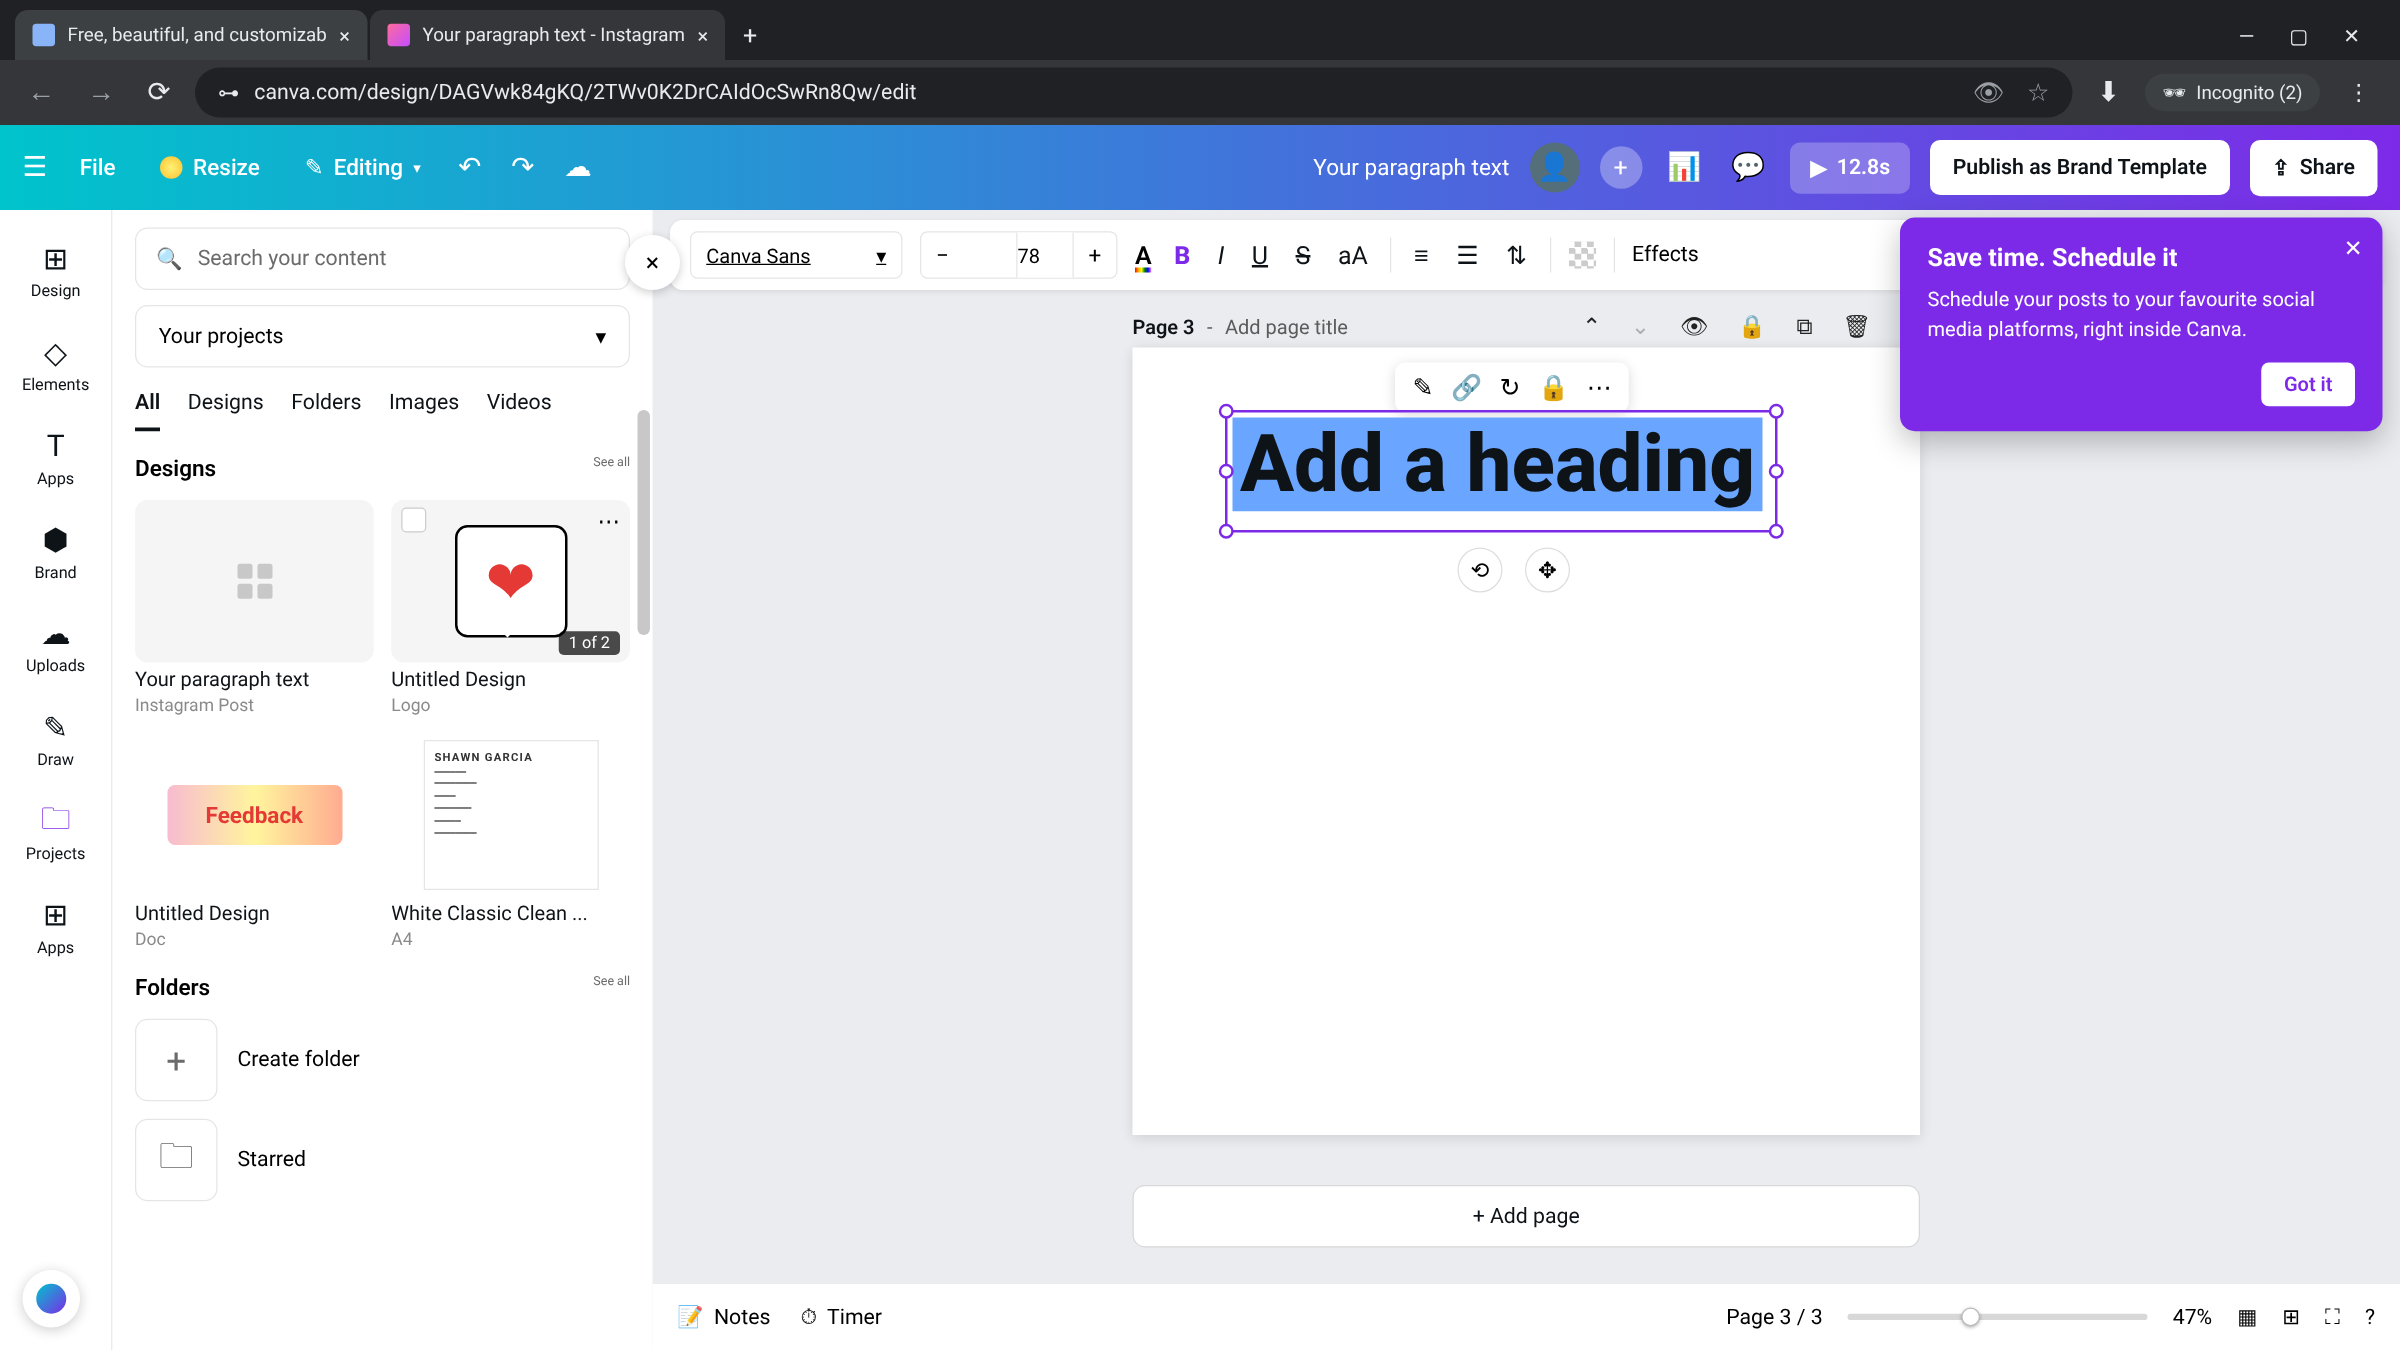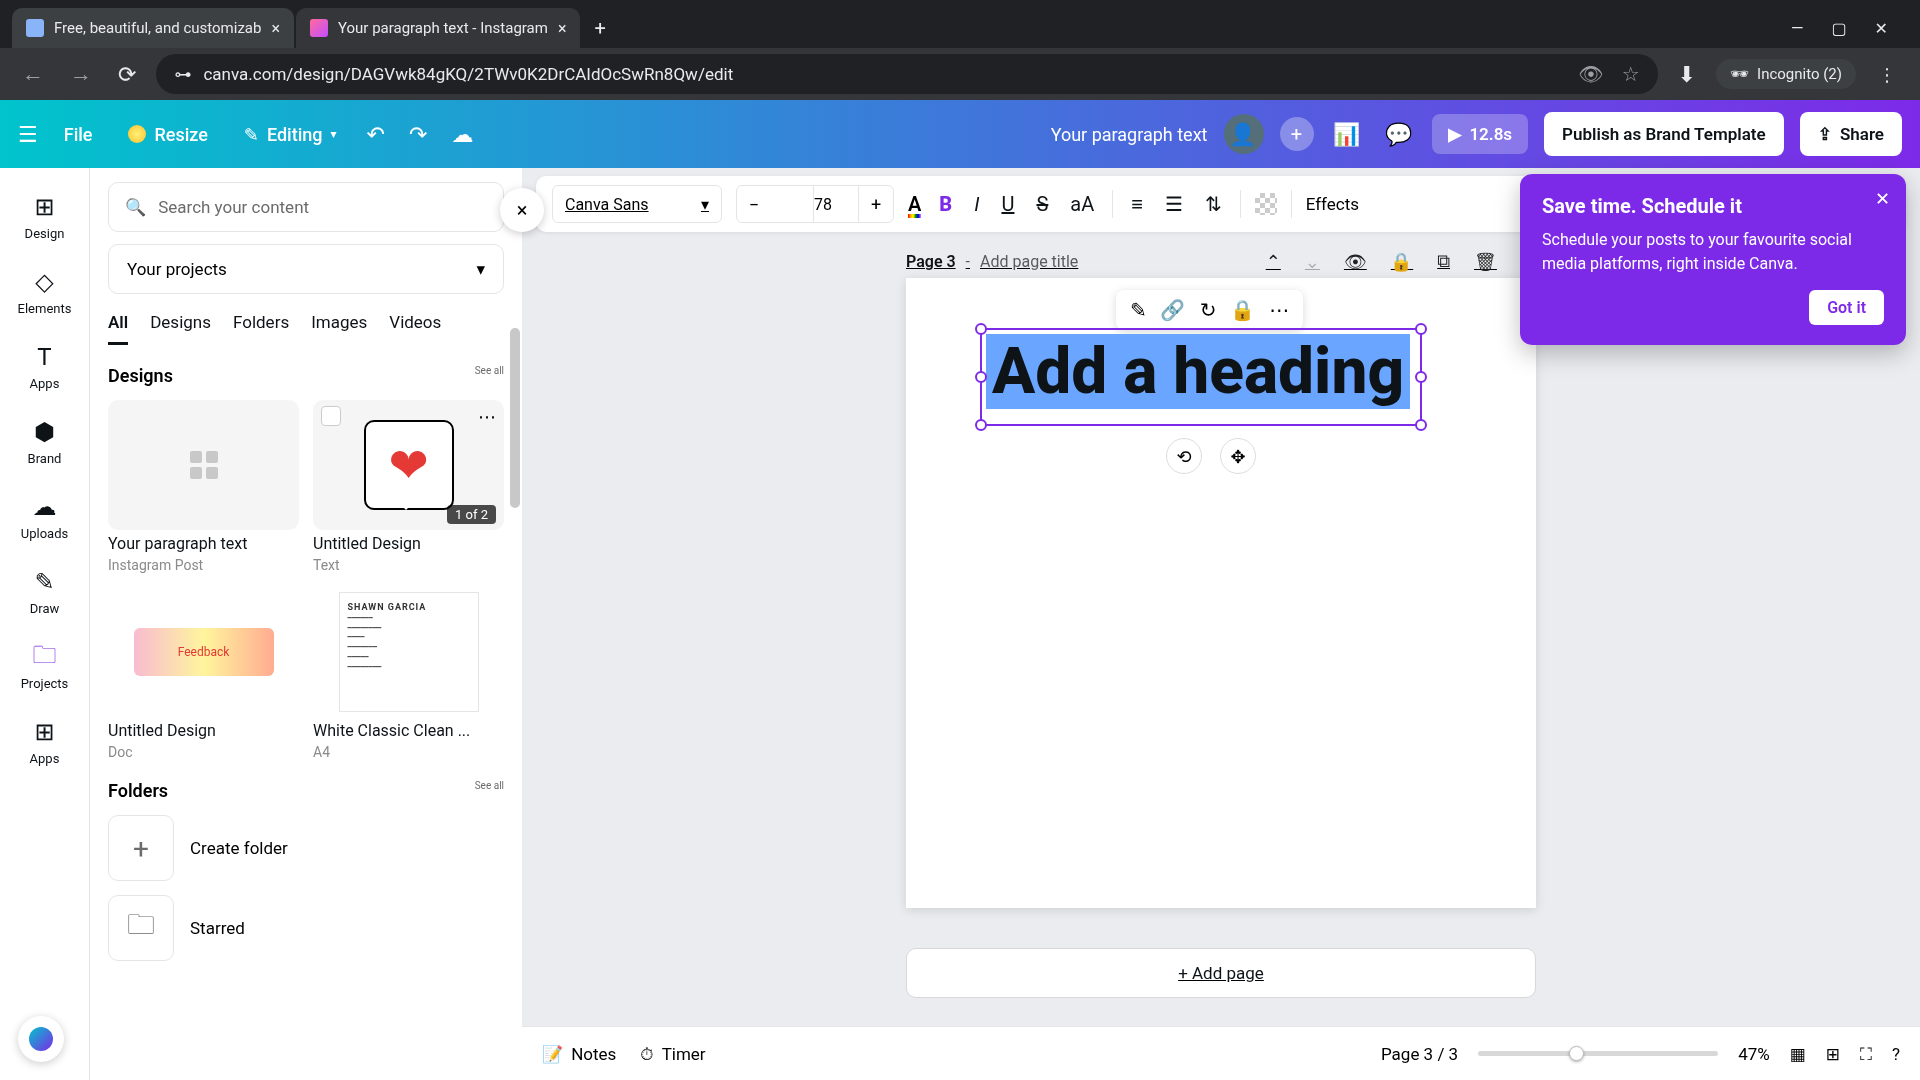--- a/index.html
+++ b/index.html
@@ -81,21 +81,21 @@
 .tb-ic.bold { font-weight:800; color:#7d2ae8; }
 .tb-ic.it { font-style:italic; }
 .tb-ic.ul { text-decoration:underline; }
 .tb-ic.st { text-decoration:line-through; }
 .color-a { position:relative; font-size:20px; font-weight:600; }
 .color-a::after { content:""; position:absolute; left:0; right:0; bottom:-2px; height:4px; background:linear-gradient(90deg,red,orange,yellow,green,blue,violet); }
 .sep { width:1px; height:28px; background:#e5e5e5; }
 .transp-ic { width:22px; height:22px; background:repeating-conic-gradient(#ccc 0 25%, #fff 0 50%) 0 0/10px 10px; border-radius:3px; }
 .tb-txt { font-size:17px; }
 
-.canvas-scroll { flex:1; overflow:auto; padding:18px 0 0 0; display:flex; flex-direction:column; align-items:center;text-decoration:underline; }
+.canvas-scroll { flex:1; overflow:auto; padding:18px 0 0 0; display:flex; flex-direction:column; align-items:center; }
 .page-hdr { width:630px; display:flex; align-items:center; gap:10px; color:#5b5b5b; font-size:16px; margin-bottom:6px; }
 .page-hdr .pl { font-weight:600; color:#0e1318; }
 .page-hdr .ph-ic { margin-left:auto; font-size:18px; color:#222; }
 .page-hdr .ph-ic ~ .ph-ic { margin-left:14px; }
 .page { width:630px; height:630px; background:#fff; box-shadow:0 2px 10px rgba(0,0,0,.12); position:relative; }
 .sel-box { position:absolute; top:56px; left:80px; width:430px; height:86px; }
 .sel-box .txt { font-size:64px; font-weight:800; color:#0e1318; background:#6aa6ff; padding:0 6px; white-space:nowrap; }
 .sel-frame { position:absolute; inset:-6px; border:2px solid #7d2ae8; }
 .handle { position:absolute; width:12px; height:12px; background:#fff; border:2px solid #7d2ae8; border-radius:50%; }
 .h-tl{top:-7px;left:-7px}.h-tr{top:-7px;right:-7px}.h-bl{bottom:-7px;left:-7px}.h-br{bottom:-7px;right:-7px}
@@ -119,21 +119,21 @@
 .ft-right { margin-left:auto; display:flex; align-items:center; gap:20px; }
 .zoom-slider { width:240px; height:5px; background:#d8d8d8; border-radius:3px; position:relative; }
 .zoom-slider .knob { position:absolute; left:38%; top:-5px; width:15px; height:15px; background:#fff; border:1px solid #bbb; border-radius:50%; box-shadow:0 1px 3px rgba(0,0,0,.3); }
 
 
 .grid-ic{width:28px;height:28px;display:grid;grid-template-columns:1fr 1fr;grid-template-rows:1fr 1fr;gap:4px}
 .grid-ic span{background:#c8c8c8;border-radius:2px}
 .heart-art{width:90px;height:90px;background:#fff;border:2px solid #000;border-radius:10px;display:flex;align-items:center;justify-content:center;position:relative}
 .heart-art::before{content:"❤";font-size:48px;color:#e53935}
 .heart-art::after{content:"";position:absolute;bottom:-12px;left:30px;width:0;height:0;border:10px solid transparent;border-top-color:#fff}
-.fb-art{width:140px;height:48px;display:flex;align-items:center;justify-content:center;background:linear-gradient(90deg,#f8bbd0,#fff59d,#ffab91);border-radius:6px;font-weight:400;color:#e53935;font-size:12px}
+.fb-art{width:140px;height:48px;display:flex;align-items:center;justify-content:center;background:linear-gradient(90deg,#f8bbd0,#fff59d,#ffab91);border-radius:6px;font-weight:700;color:#e53935;font-size:18px}
 .resume-art{width:140px;height:120px;background:#fff;border:1px solid #e5e5e5;padding:8px;font-size:7px;color:#555;line-height:1.4}
 .resume-art b{font-size:9px;color:#333;letter-spacing:1px}
 </style>
 </head>
 <body>
 
 <div class="browser-chrome">
   <div class="tab-strip">
     <div class="tab inactive">
       <span class="tab-fav"></span>
@@ -279,21 +279,21 @@
         <span class="c-sub">Instagram Post</span>
       </div>
       <div class="card">
         <div class="thumb">
           <span class="chk"></span>
           <span class="more">⋯</span>
           <div class="heart-art"></div>
           <span class="badge">1 of 2</span>
         </div>
         <span class="c-title">Untitled Design</span>
-        <span class="c-sub">Text</span>
+        <span class="c-sub">Logo</span>
       </div>
       <div class="card">
         <div class="thumb" style="background:#fff">
             <div class="fb-art">Feedback</div>
           </div>
         <span class="c-title">Untitled Design</span>
         <span class="c-sub">Doc</span>
       </div>
       <div class="card">
         <div class="thumb" style="background:#fff;padding:6px">

